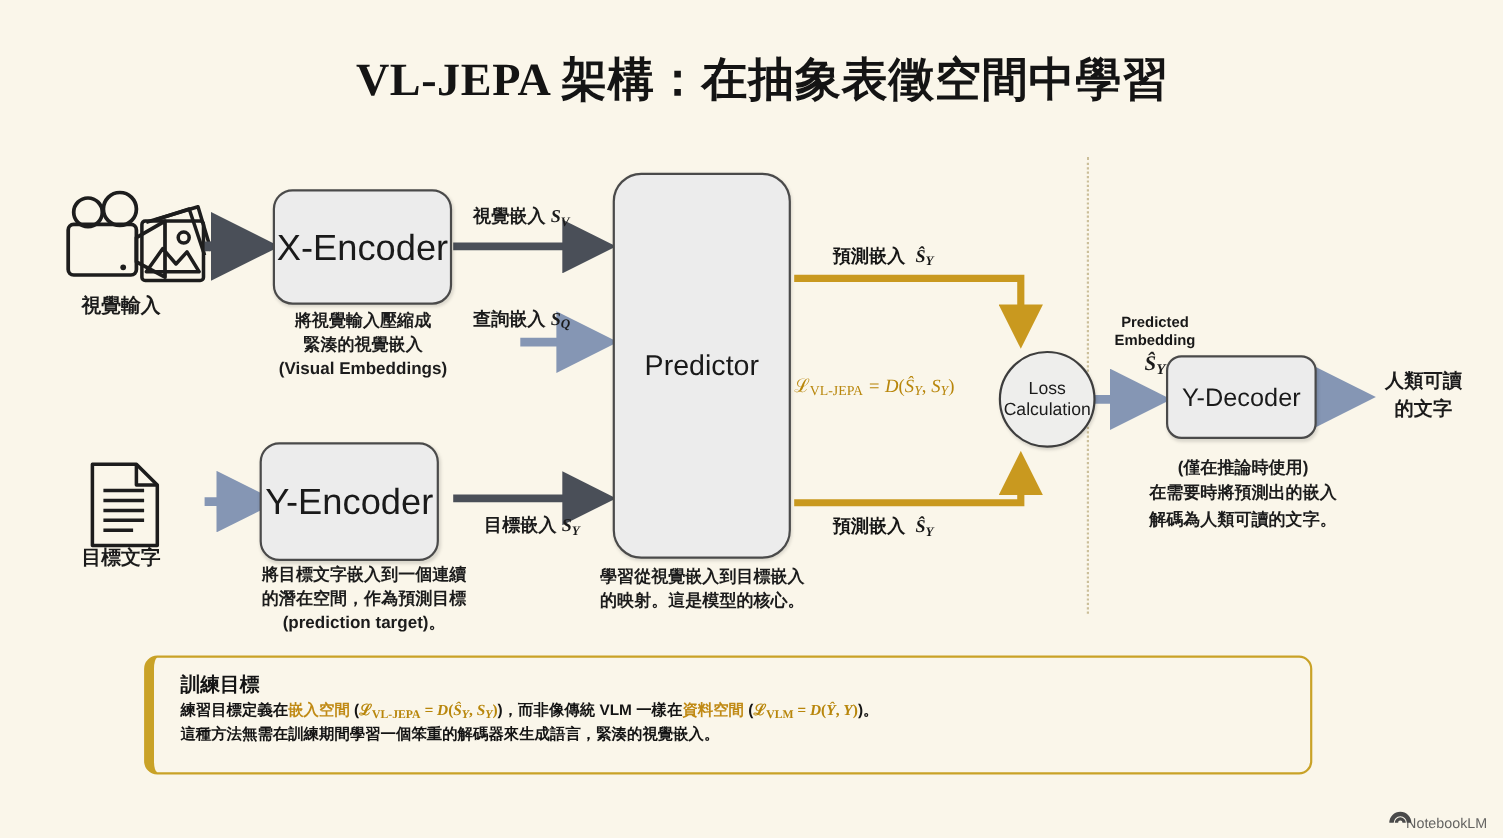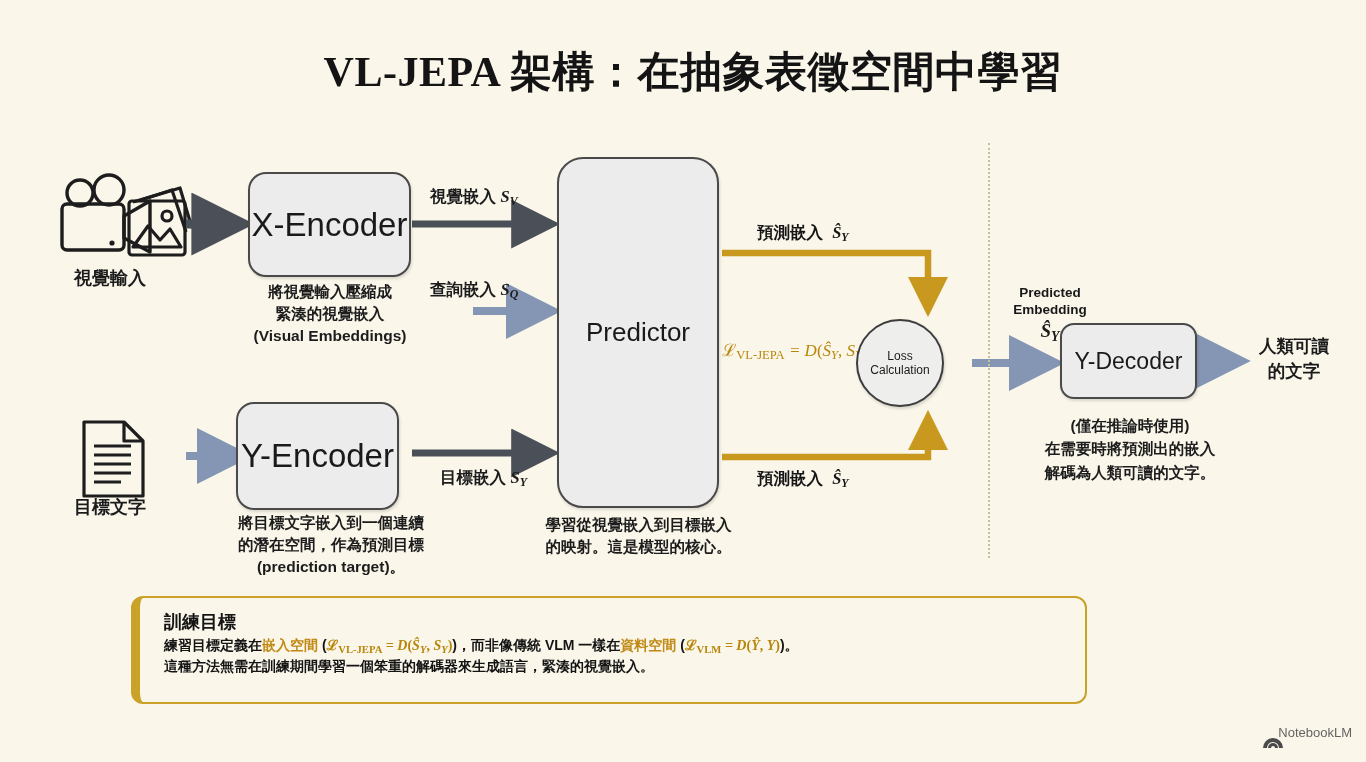--- a/index.html
+++ b/index.html
@@ -36,27 +36,27 @@
     justify-content:center;
     font-size:33px;
     color:#1a1a1a;
     box-shadow:1px 2px 3px rgba(0,0,0,.13);
   }
   #x-encoder{ left:248px; top:172px; width:163px; height:105px; }
   #y-encoder{ left:236px; top:402px; width:163px; height:108px; }
   #predictor{ left:557px; top:157px; width:162px; height:351px; border-radius:26px; font-size:26px;}
 
   #loss-circle{
-    left:856px; top:319px; width:88px; height:88px;
+    left:908px; top:319px; width:88px; height:88px;
     border-radius:50%;
     background:#eeeeec;
     border:2px solid #3d3d3d;
     display:flex; flex-direction:column;
     align-items:center; justify-content:center;
-    font-size:12px; line-height:1.2; color:#1b1b1b;
+    font-size:16px; line-height:1.2; color:#1b1b1b;
     box-shadow:1px 2px 3px rgba(0,0,0,.15);
     z-index:6;
     text-align:right;
   }
   #y-decoder{ left:1060px; top:323px; width:137px; height:76px; border-radius:14px; font-size:23px;}
 
   
   .caption{
     text-align:center;
     font-size:15.5px;
@@ -111,37 +111,37 @@
   }
 
   
   #vertical-divider{
     left:988px; top:143px; width:0; height:415px;
     border-left:2px dotted #cbbf9a;
   }
 
   
   #training-objective{
-    left:131px; top:596px; width:956px; height:108px;
+    left:131px; top:596px; width:1062px; height:108px;
     background:#faf6ea;
     border:2px solid #c9a227;
     border-left:9px solid #c9a227;
     border-radius:12px;
     padding:12px 20px 10px 24px;
   }
   #training-objective-title{
     font-size:18px; font-weight:700; color:#141414; margin-bottom:2px;
   }
   .to-line{ font-size:14px; font-weight:700; line-height:1.42; color:#141414; }
   .hl{ color:#c08a15; }
   .fml{ font-family:"Liberation Serif","DejaVu Serif",serif; color:#b8860b; font-style:normal; }
 
   
   #watermark{
-    right:14px; bottom:22px;
+    right:14px; bottom:6px;
     display:flex; align-items:center; gap:5px;
     font-size:13px; color:#4a4a4a; opacity:.85;margin-top:11px;
   }
 </style>
 </head>
 <body>
 
 <div class="stage">
 
   <div class="abs" id="page-title">VL-JEPA 架構：在抽象表徵空間中學習</div>

